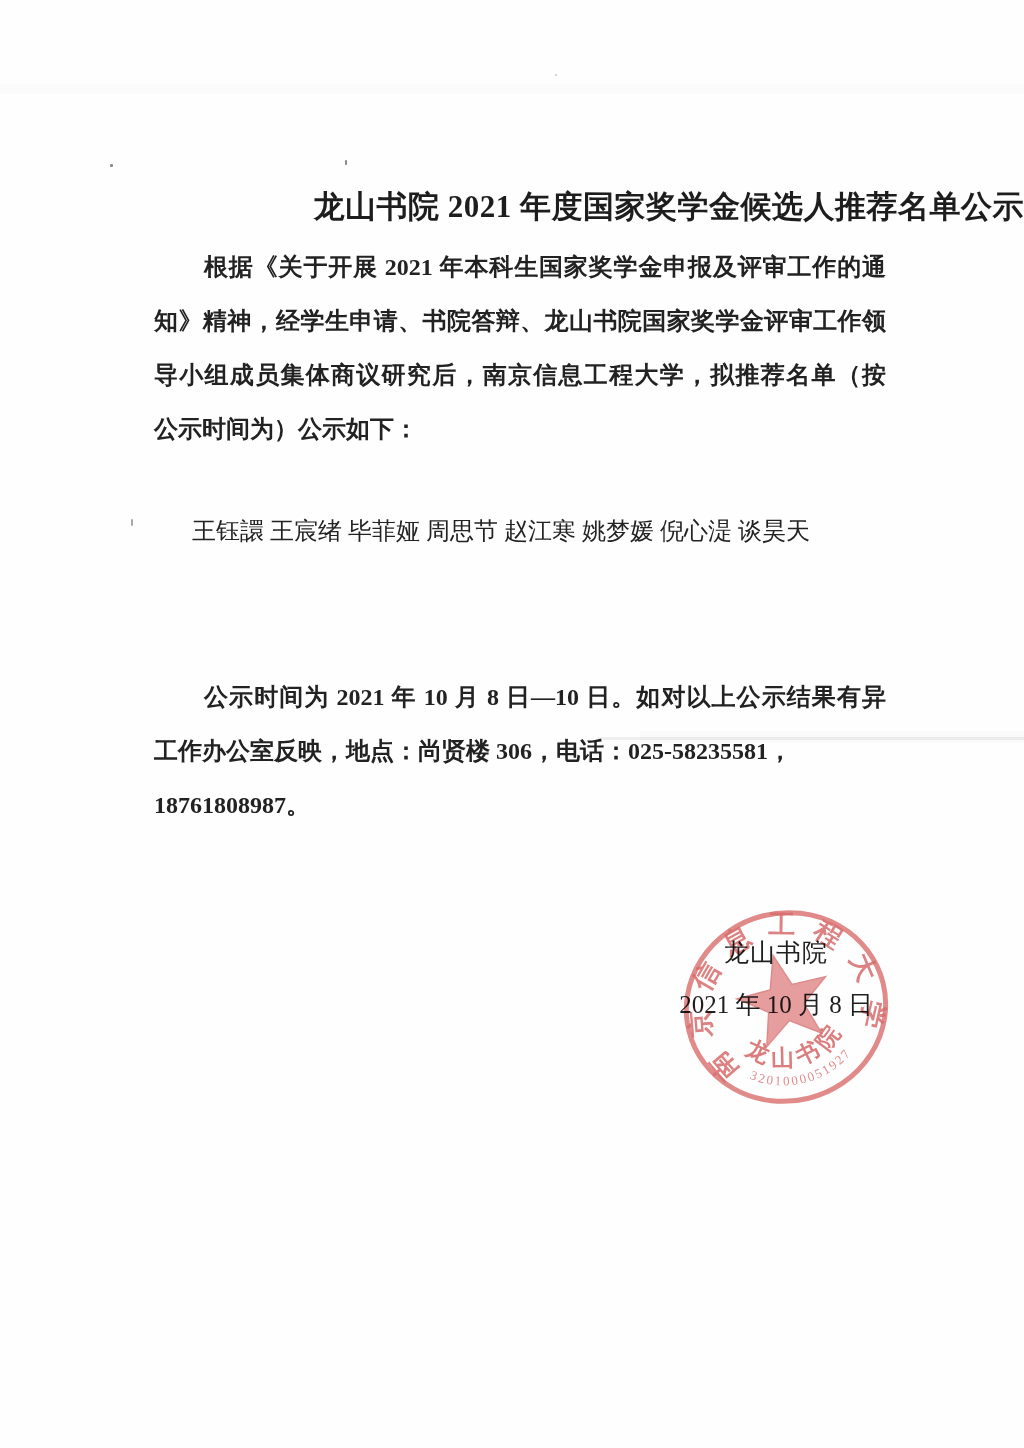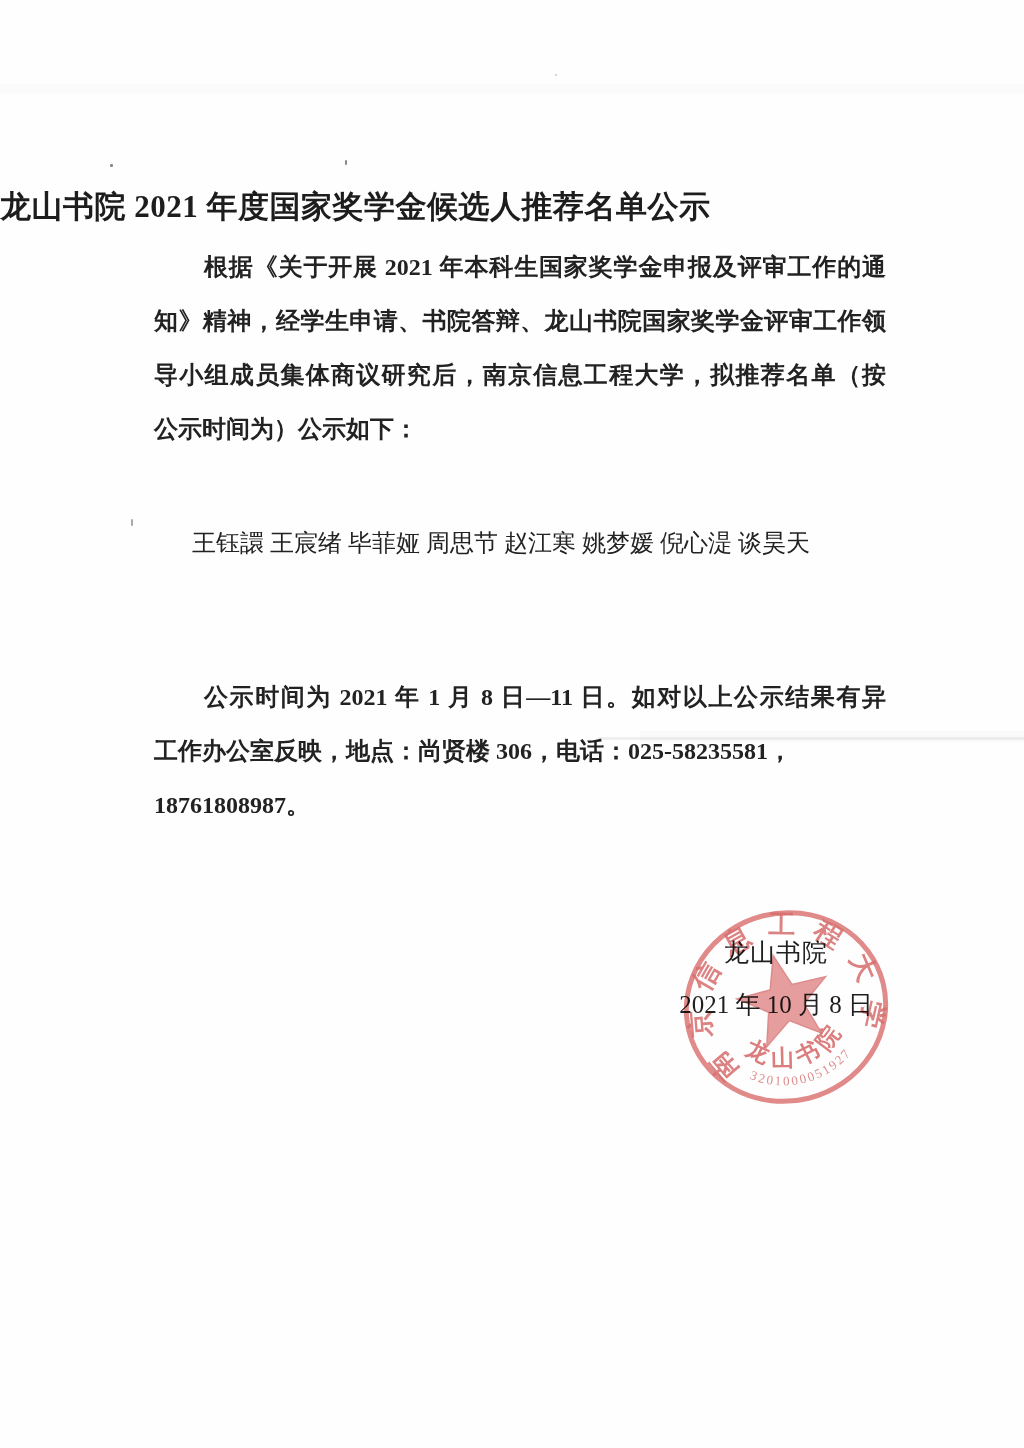--- a/index.html
+++ b/index.html
@@ -14,33 +14,33 @@
   .streak.h2{top:737px;left:598px;width:426px;height:3px;background:rgba(0,0,0,0.06);}
   .streak.h3{top:731px;left:640px;width:384px;height:12px;background:rgba(0,0,0,0.015);}
   .speck{position:absolute;background:#8a8a8a;border-radius:1px;pointer-events:none;}
   .speck.s1{left:110px;top:164px;width:3px;height:3px;}
   .speck.s2{left:345px;top:160px;width:2px;height:5px;}
   .speck.s3{left:131px;top:519px;width:2px;height:7px;background:#a8a8a8;}
   .speck.s4{left:555px;top:74px;width:2px;height:2px;background:#c9c9c9;}
 
   .title{
     position:absolute;left:0;top:186px;width:1024px;margin:0;
-    text-align:left;font-size:31px;font-weight:bold;color:#1d1d1d;
+    text-align:right;font-size:31px;font-weight:bold;color:#1d1d1d;
     letter-spacing:0.5px;
   }
   .para{position:absolute;left:154px;width:732px;font-size:24px;color:#222;font-weight:bold;}
   .para .line{
     height:54px;line-height:54px;white-space:nowrap;
     text-align:justify;text-align-last:justify;
   }
   .para .line.last{text-align-last:left;white-space:normal;}
   .para .line.indent{padding-left:50px;}
   .p1{top:240px;}
   .p2{top:670px;}
-  .names{position:absolute;left:154px;top:517px;width:760px;font-size:24px;color:#222;}
+  .names{position:absolute;left:154px;top:505px;width:760px;font-size:24px;color:#222;}
   .names .line{height:53px;line-height:53px;white-space:nowrap;}
   .names .line.n1{padding-left:38px;}
   .names .line.n2{padding-left:22px;}
 
   .signature{
     position:absolute;left:676px;top:938px;width:200px;text-align:center;color:#1f1f1f;
   }
   .signature .sig-name{font-size:25px;height:30px;line-height:30px;margin-bottom:22px;letter-spacing:1px;}
   .signature .sig-date{font-size:25px;height:30px;line-height:30px;white-space:nowrap;}
 
@@ -70,21 +70,21 @@
     <div class="line">知》精神，经学生申请、书院答辩、龙山书院国家奖学金评审工作领</div>
     <div class="line">导小组成员集体商议研究后，南京信息工程大学，拟推荐名单（按</div>
     <div class="line last">公示时间为）公示如下：</div>
   </div>
 
   <div class="names">
     <div class="line n1">王钰譞  王宸绪  毕菲娅  周思节  赵江寒  姚梦媛  倪心湜  谈昊天</div>
   </div>
 
   <div class="para p2">
-    <div class="line indent">公示时间为 2021 年 1 月 8 日—11 日。如对以上公示结果有异</div>
+    <div class="line indent">公示时间为 2021 年 10 月 8 日—10 日。如对以上公示结果有异</div>
     <div class="line last">工作办公室反映，地点：尚贤楼 306，电话：025-58235581，</div>
     <div class="line last">18761808987。</div>
   </div>
 
   <div class="signature">
     <div class="sig-name">龙山书院</div>
     <div class="sig-date">2021 年 10 月 8 日</div>
   </div>
 
   <svg class="stamp" viewBox="0 0 240 220" xmlns="http://www.w3.org/2000/svg">

